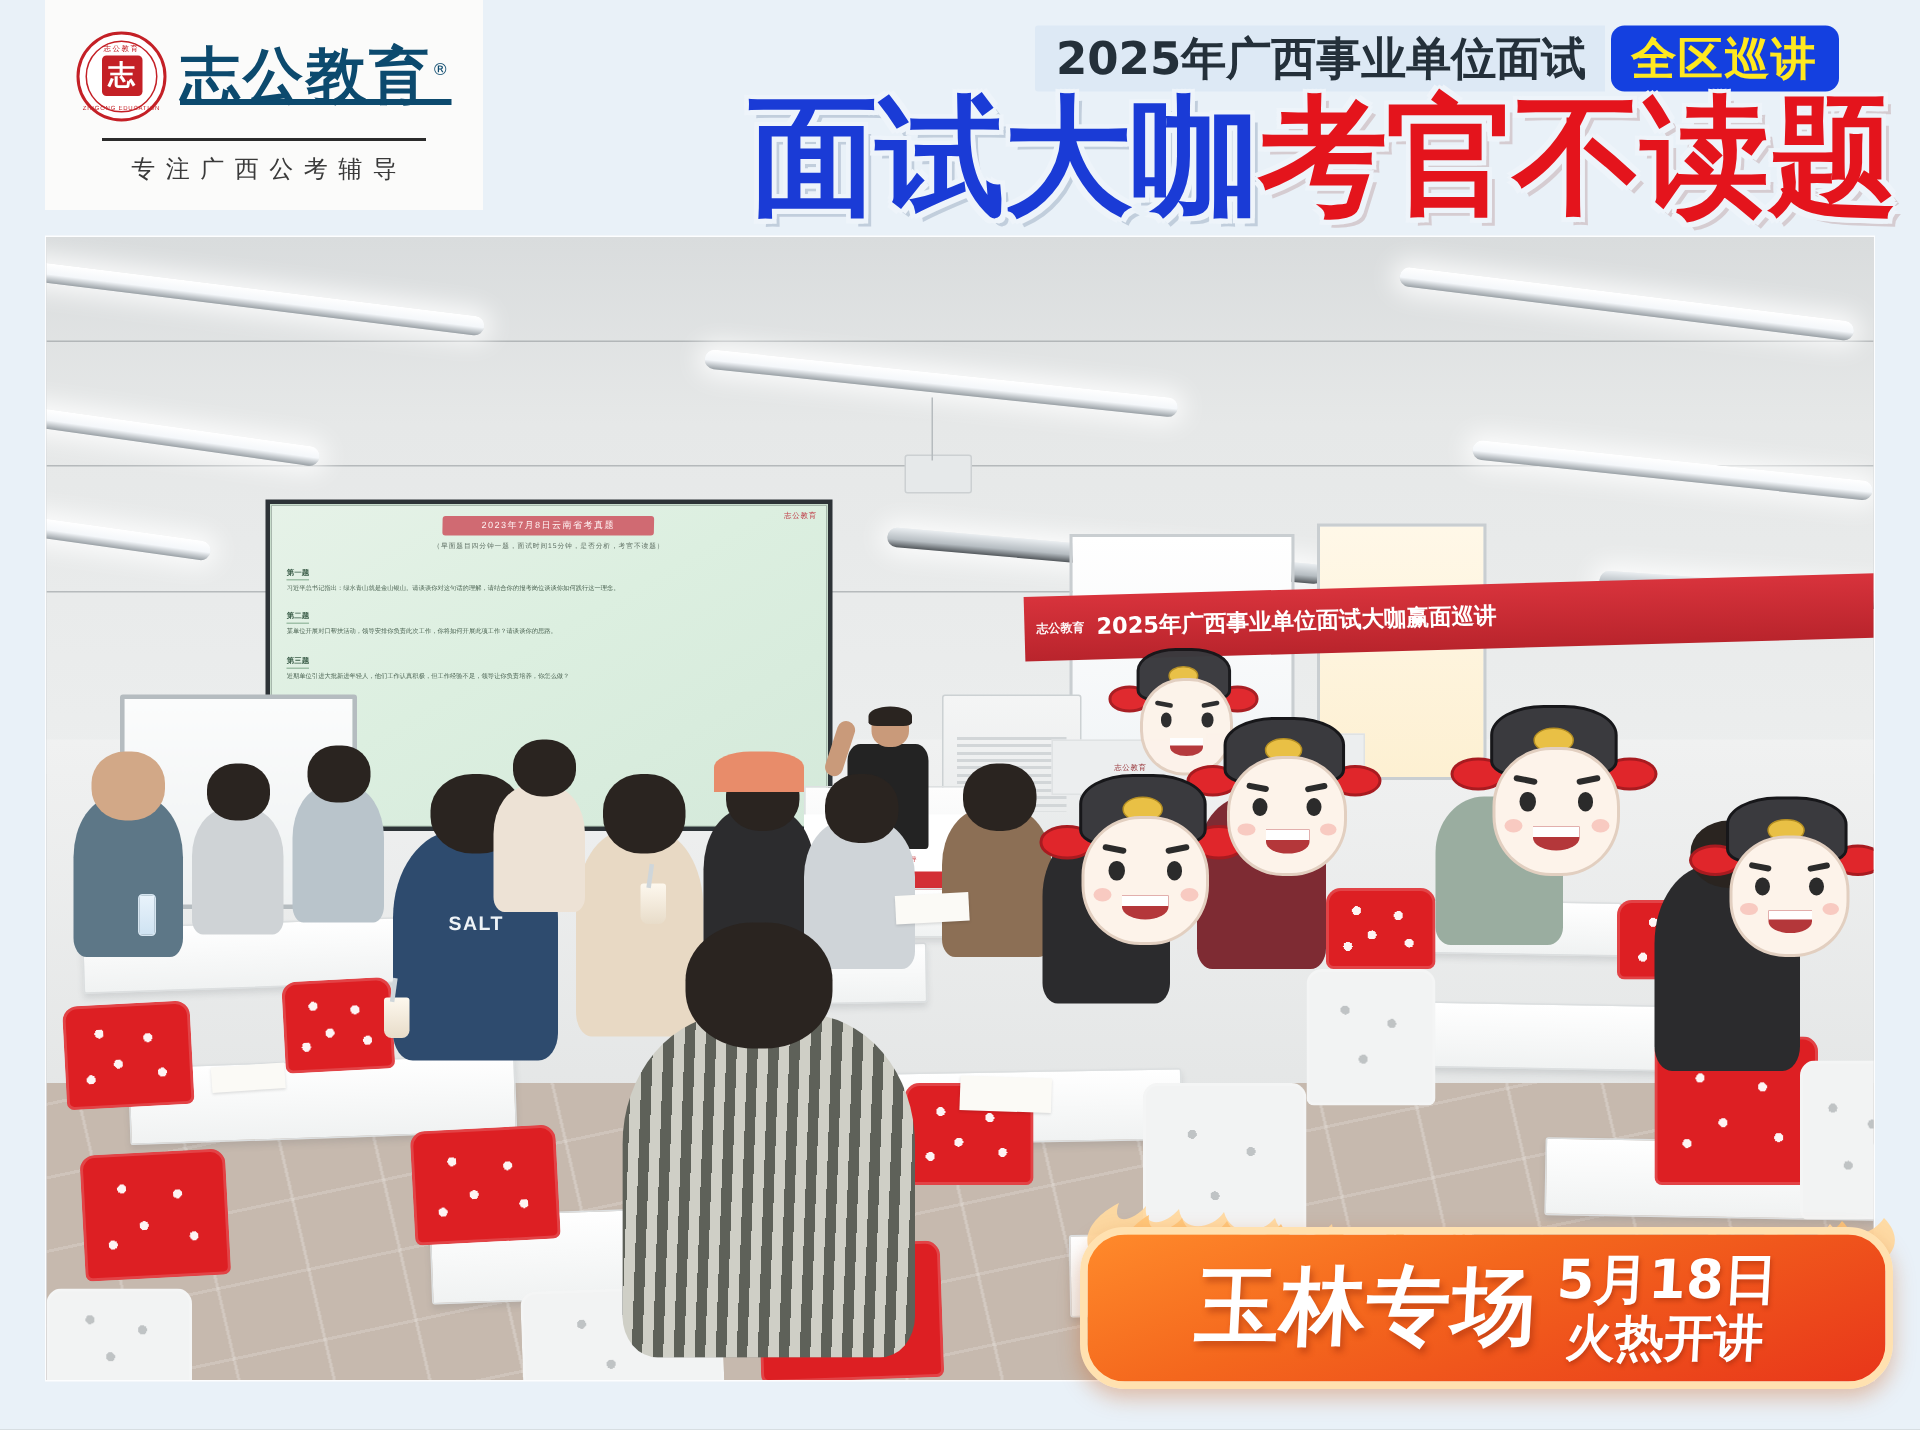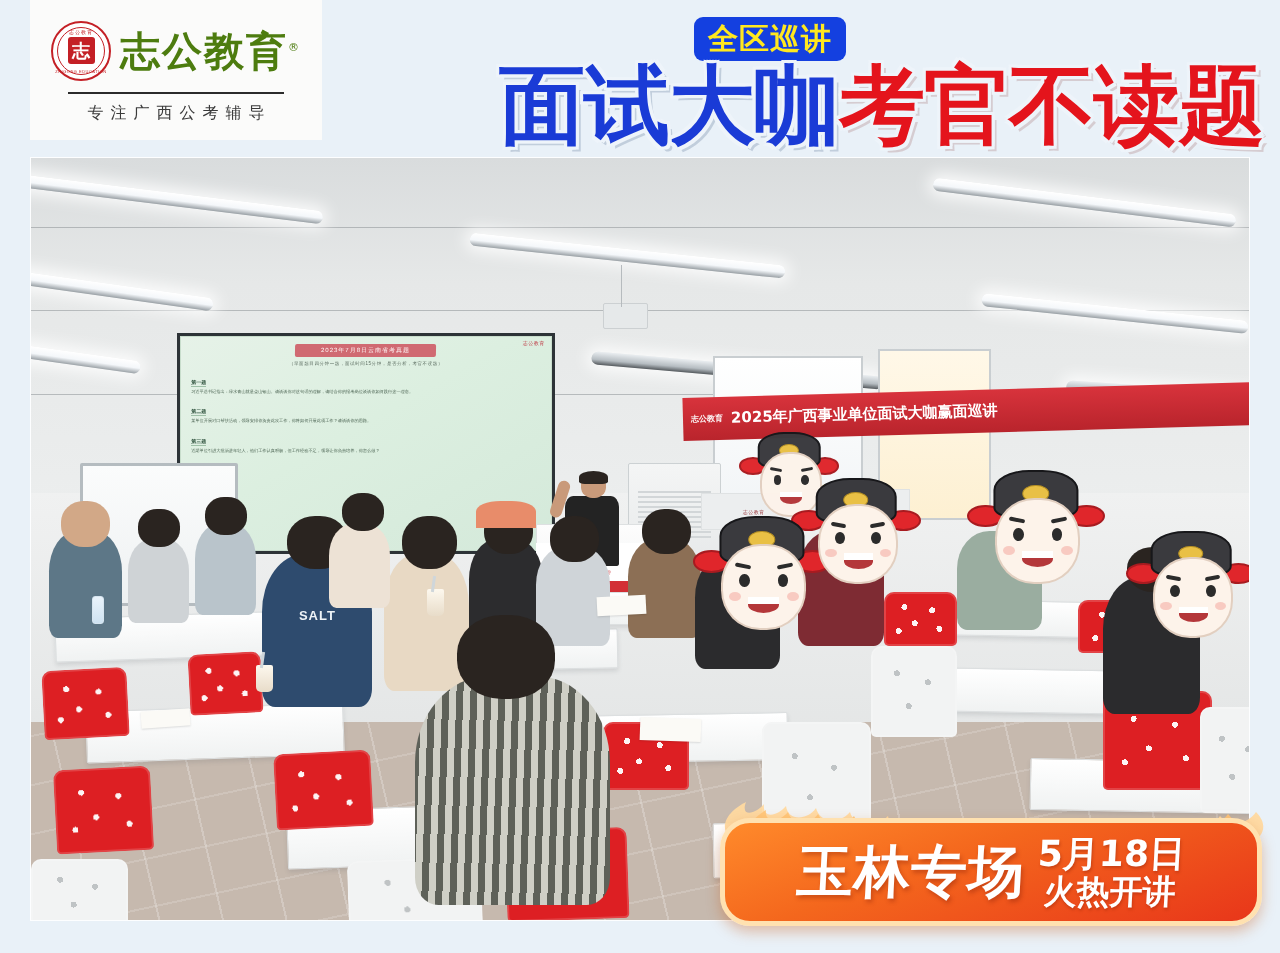--- a/index.html
+++ b/index.html
@@ -36,23 +36,24 @@
     color:#fff;font-size:18px;line-height:27px;text-align:center;
     font-weight:bold;font-family:"DejaVu Sans",sans-serif;
   }
   .seal-arc-top,.seal-arc-bot{
     position:absolute;left:0;right:0;text-align:center;
     font-size:5px;color:#c42026;letter-spacing:1px;
   }
   .seal-arc-top{top:6px;}
   .seal-arc-bot{bottom:5px;font-size:4px;letter-spacing:.5px;}
   .logo-name{
-    font-size:40px;font-weight:bold;color:#4d7c0f;letter-spacing:2px;
+    font-size:40px;font-weight:bold;color:#0c4a6e;letter-spacing:2px;
     font-family:"DejaVu Sans","Liberation Sans",sans-serif;line-height:1;
     position:relative;
+    text-decoration:underline;
   }
   .logo-reg{font-size:11px;vertical-align:super;font-weight:normal;}
   .logo-rule{width:216px;height:2px;background:#2b2b2b;margin:11px 0 9px 0;}
   .logo-sub{
     font-size:16px;color:#3a3a3a;letter-spacing:7px;
     font-family:"DejaVu Sans","Liberation Sans",sans-serif;
     text-indent:7px;
   }
 
   .subtitle-bar{
@@ -328,20 +329,21 @@
         </div>
         <div class="logo-name">
           <span>志公教育</span><span class="logo-reg">®</span>
         </div>
       </div>
       <div class="logo-rule"></div>
       <div class="logo-sub">专注广西公考辅导</div>
     </div>
 
     <div class="subtitle-bar">
+      <div class="subtitle-main">2025年广西事业单位面试</div>
       <div class="subtitle-badge">全区巡讲</div>
     </div>
 
     <div class="headline">
       <span class="hl-blue">面试大咖</span><span class="hl-red">考官不读题</span>
     </div>
   </div>
 
   <div class="photo">
 

